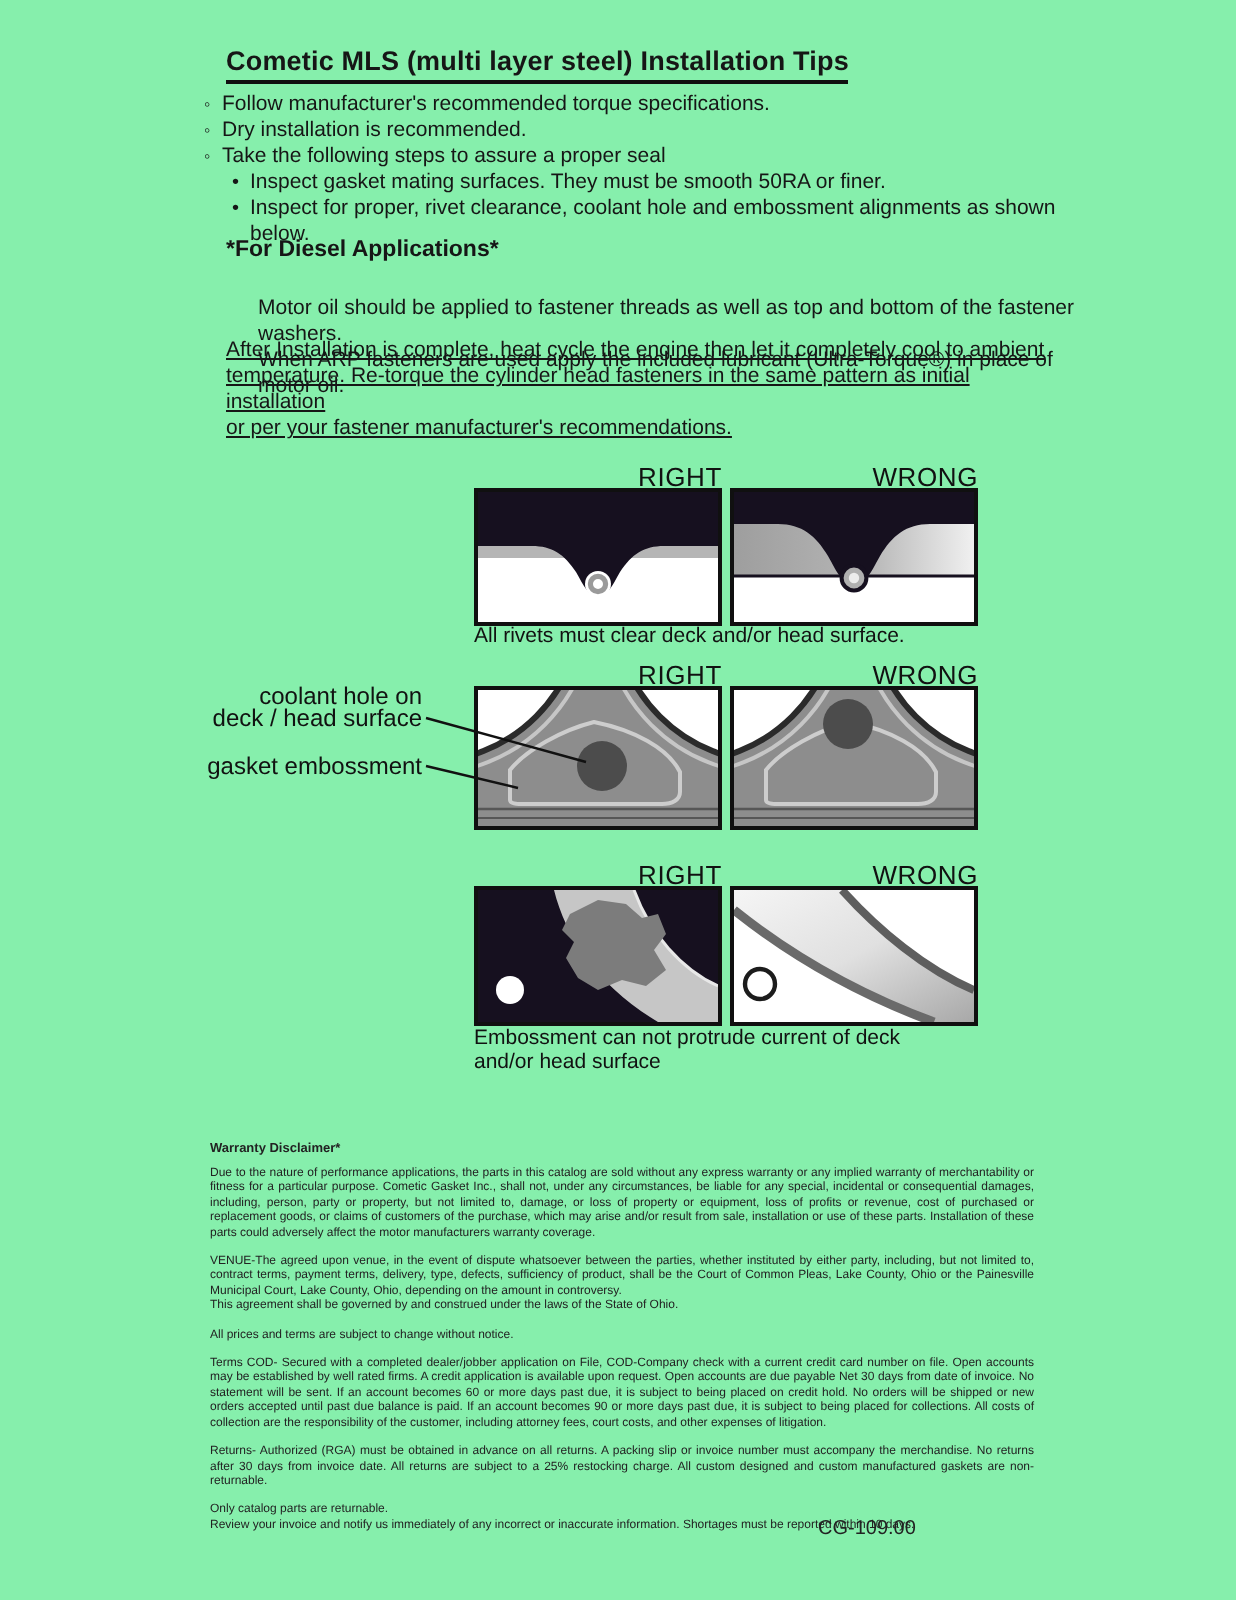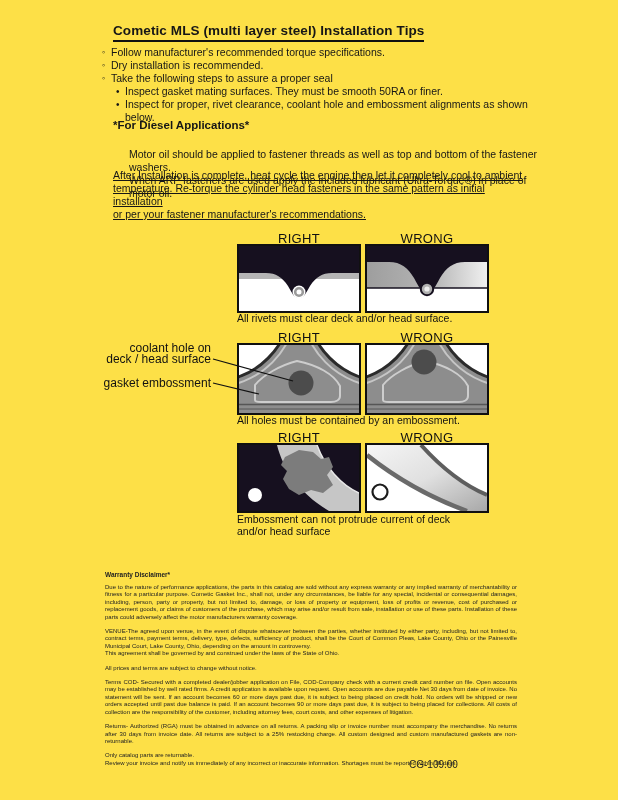--- a/index.html
+++ b/index.html
@@ -1,38 +1,38 @@
 <!DOCTYPE html>
 <html><head>
 <meta charset="utf-8">
 <style>
   html,body{margin:0;padding:0;background:#ffffff;}
   .page{
-    position:relative;width:618px;height:800px;background:#fde047;
+    position:relative;width:618px;height:800px;background:#86efac;
     font-family:"Liberation Sans","DejaVu Sans",sans-serif;color:#161616;
     overflow:hidden;
   }
   .abs{position:absolute;}
   .doc-title{
     left:113px;top:23px;font-size:13.5px;font-weight:bold;
     display:inline-block;border-bottom:2px solid #101010;padding-bottom:2px;
     letter-spacing:.1px;
   }
   .tips{left:102px;top:46px;width:440px;font-size:10.5px;line-height:13px;}
   .tip-row{display:flex;align-items:flex-start;}
   .tip-row .marker{width:9px;flex:0 0 9px;font-size:9px;line-height:13px;}
   .tip-sub{margin-left:14px;}
   .tip-sub .marker{font-size:10px;}
   .diesel-heading{left:113px;top:119px;font-size:11.5px;font-weight:bold;}
   .para{left:113px;width:420px;font-size:10.5px;line-height:13px;white-space:pre-line;}
   .p1{top:148px;margin-left:16px;}
   .p2{top:169px;text-decoration:underline;}
   .p3{top:206px;}
   .diagrams{left:0;top:230px;width:618px;height:316px;}
-  .dg-label{width:124px;text-align:center;font-size:13px;letter-spacing:.3px;color:#111;}
+  .dg-label{width:124px;text-align:right;font-size:13px;letter-spacing:.3px;color:#111;}
   .panel{display:block;border:2px solid #101010;background:#fff;}
   .caption{font-size:10.5px;line-height:12px;color:#111;white-space:pre-line;}
   .side-label{width:122px;text-align:right;font-size:12px;line-height:11px;white-space:pre-line;color:#111;}
   .leader{left:0;top:0;pointer-events:none;}
   .warranty{left:105px;top:571px;width:412px;color:#222;}
   .warranty h4{margin:0 0 6px 0;font-size:6.5px;}
   .warranty p{margin:0 0 7px 0;font-size:6px;line-height:7.4px;text-align:justify;white-space:pre-line;}
   .footer-code{left:409px;top:759px;font-size:10px;color:#222;}
 </style>
 </head>
@@ -134,21 +134,20 @@
       <line x1="0" y1="64" x2="120" y2="64" stroke="#565656" stroke-width="1"></line>
       <path d="M16,55 V40 C24,30 42,20 58,16 C78,20 95,29 101,41 V51 C101,55 97,57 92,57 H22 C18,57 16,56.5 16,55 Z" fill="none" stroke="#cdcdcd" stroke-width="2"></path>
       <circle cx="57" cy="17" r="12.5" fill="#4c4c4c"></circle>
     </svg>
 
     <svg class="abs leader" width="618" height="316" viewBox="0 0 618 316">
       <line x1="213" y1="129" x2="293" y2="151" stroke="#111111" stroke-width="1.2"></line>
       <line x1="213" y1="153" x2="259" y2="164" stroke="#111111" stroke-width="1.2"></line>
     </svg>
 
-    <div class="abs caption" style="left:237px;top:184px;">All holes must be contained by an embossment.</div>
 
     <div class="abs dg-label" style="left:237px;top:200px;">RIGHT</div>
     <div class="abs dg-label" style="left:365px;top:200px;">WRONG</div>
 
     <svg class="abs panel" style="left:237px;top:213px;" width="120" height="66" viewBox="0 0 120 66">
       <rect x="0" y="0" width="120" height="66" fill="#16101f"></rect>
       <path d="M38,0 L78,0 C86,22 102,40 120,48 L120,66 L90,66 C60,48 44,24 38,0 Z" fill="#c6c6c6"></path>
       <path d="M78,0 C86,22 102,40 120,48" fill="none" stroke="#e8e8e8" stroke-width="1.5"></path>
       <polygon points="46,12 60,5 74,7 82,14 90,12 94,22 88,30 94,40 84,48 72,45 60,50 50,44 44,34 48,26 42,20" fill="#7c7c7c"></polygon>
       <circle cx="16" cy="50" r="7" fill="#ffffff"></circle>

